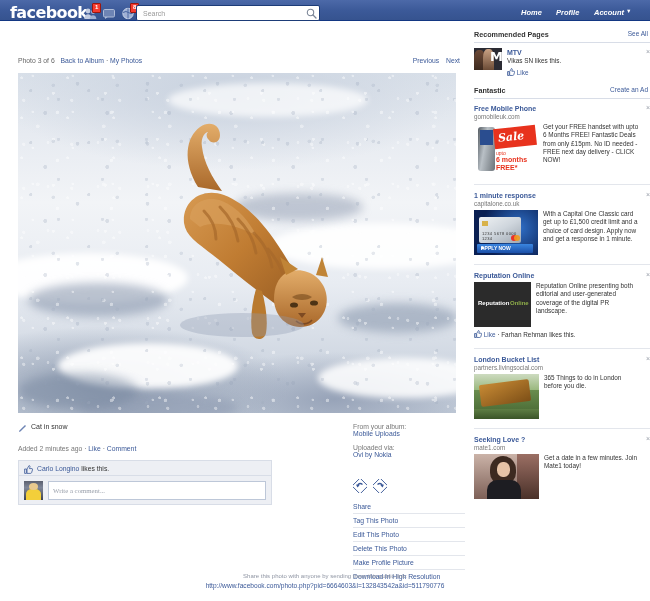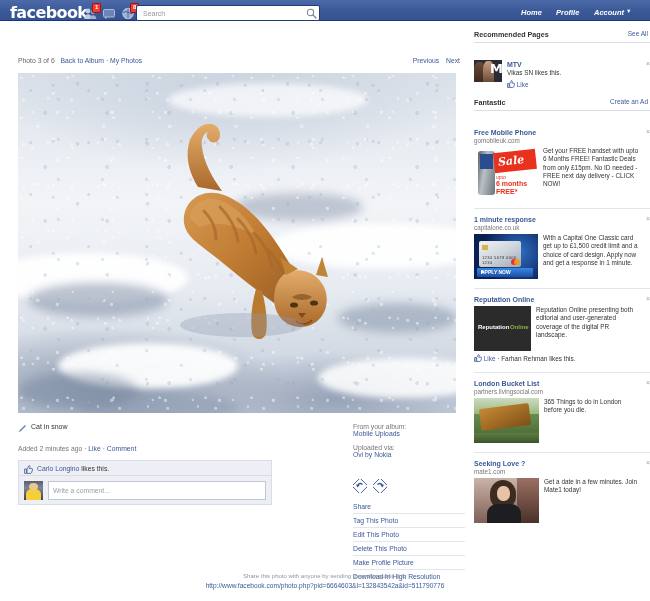--- a/index.html
+++ b/index.html
@@ -133,21 +133,21 @@
   #avatar {
     position:absolute; left:5px; top:5px; width:19px; height:19px;
     background: linear-gradient(#5a5f6e 0%, #7e8597 35%, #3d4250 100%);
     overflow:hidden;
   }
   #avatar .face { position:absolute; left:5px; top:2px; width:9px; height:7px; background:#e8c98e; border-radius:50% 50% 45% 45%; }
   #avatar .body { position:absolute; left:2px; top:8px; width:15px; height:12px; background:#f3cf3a; border-radius:40% 40% 0 0; }
   #commentinput {
     position:absolute; left:29px; top:5px; width:218px; height:19px;
     background:#fff; border:1px solid #bdc7d8; font-size:6.8px; color:#555;
-    padding-left:4px; outline:none; font-family:Liberation Sans, sans-serif;
+    padding-left:4px; outline:none; font-family:Liberation Serif, serif;
   }
   #commentinput::placeholder { color:#9aa0ab; }
 
   
   #metacol { position:absolute; left:353px; top:396px; width:112px; font-size:6.8px; }
   .metalabel { color:#777; }
   .metaval a { color:#3b5998; }
   .metablock { margin-bottom:7px; }
   #rotators { position:absolute; left:353px; top:452px; }
   .rotbtn { display:inline-block; margin-right:4px; cursor:pointer; }
@@ -155,21 +155,21 @@
   .actionitem {
     display:block; font-size:6.8px; color:#3b5998;
     padding:3px 0 3px 0; border-top:1px solid #e3e6ec;
   }
   .actionitem:first-child { border-top:none; padding-top:2px; }
 
   
   #sidebar { position:absolute; left:474px; top:30px; width:176px; }
   .secthead {
     position:relative; height:13px; font-size:7.2px; font-weight:bold;
-    color:#333; border-bottom:1px solid #d8dde7; margin-bottom:17px;
+    color:#333; border-bottom:1px solid #d8dde7; margin-bottom:5px;
   }
   .secthead .right { position:absolute; right:2px; top:0; font-size:6.5px; font-weight:normal; color:#3b5998; }
 
   .adrow { position:relative; margin-bottom:9px; padding-right:10px; }
   .adtitle { font-size:7px; font-weight:bold; color:#3b5998; line-height:9px; }
   .adurl { font-size:6.3px; color:#777; line-height:8px; }
   .adbody { font-size:6.4px; color:#333; line-height:8.2px; }
   .adclose {
     position:absolute; right:0; top:0; font-size:7px; color:#9aa0ab; cursor:pointer;
   }

